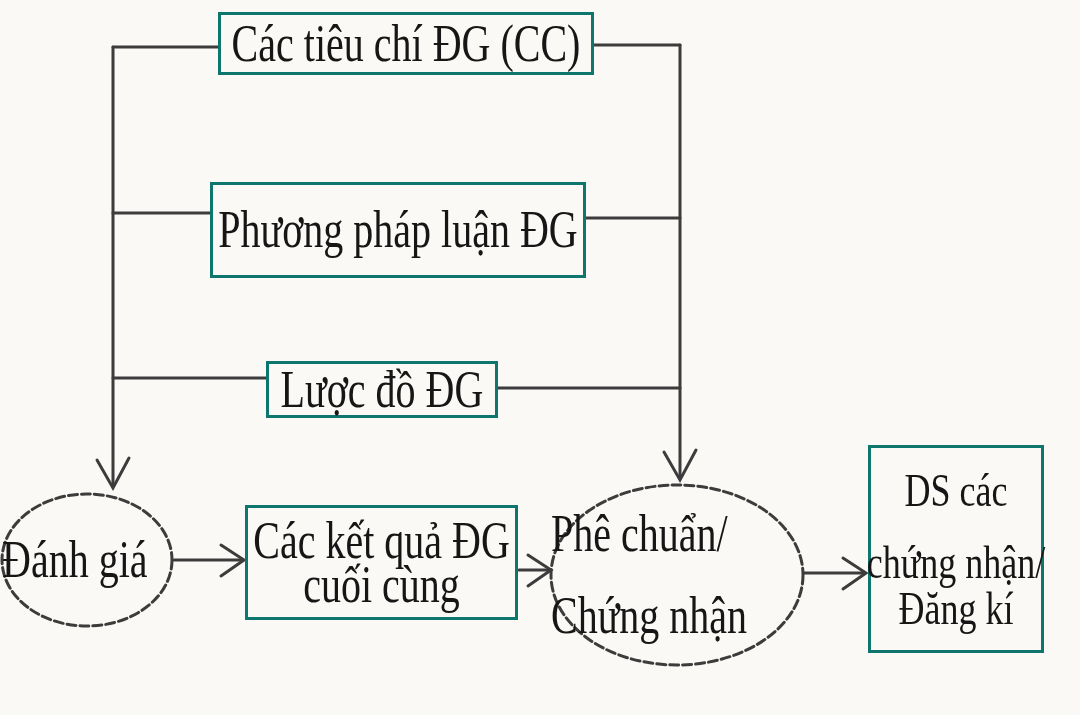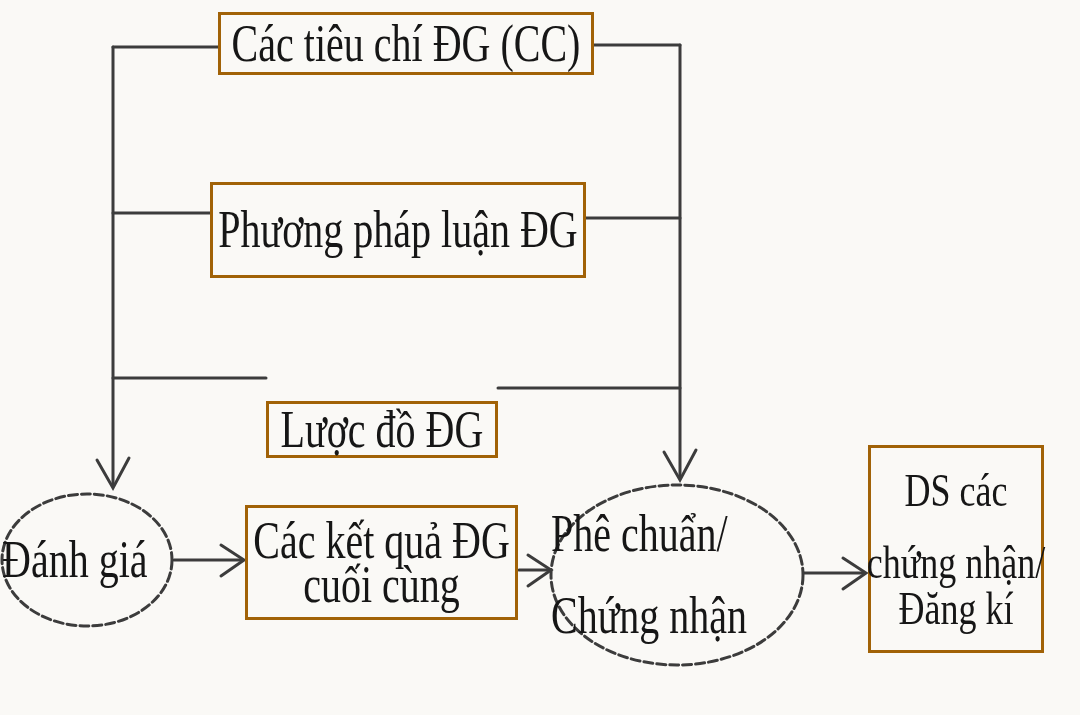--- a/index.html
+++ b/index.html
@@ -16,21 +16,21 @@
     overflow: hidden;
     color: #161616;
   }
   svg.connector-layer {
     position: absolute;
     left: 0; top: 0;
     width: 1080px; height: 715px;
   }
   .node-rect {
     position: absolute;
-    border: 3px solid #a16207;
+    border: 3px solid #0f766e;
     background: #faf9f6;
     display: flex;
     flex-direction: column;
     align-items: center;
     justify-content: center;
     text-align: center;
     box-sizing: border-box;
   }
   .node-label {
     display: inline-block;
@@ -94,21 +94,21 @@
   </svg>
 
   <div class="node-rect" id="node-criteria" style="left:218px; top:12px; width:376px; height:63px;">
     <span class="node-label">Các tiêu chí ĐG (CC)</span>
   </div>
 
   <div class="node-rect" id="node-methodology" style="left:210px; top:182px; width:376px; height:96px;">
     <span class="node-label">Phương pháp luận ĐG</span>
   </div>
 
-  <div class="node-rect" id="node-scheme" style="left:266px; top:361px; width:232px; height:57px;margin-top:40px;">
+  <div class="node-rect" id="node-scheme" style="left:266px; top:361px; width:232px; height:57px;">
     <span class="node-label">Lược đồ ĐG</span>
   </div>
 
   <div class="node-rect two-line" id="node-final-results" style="left:245px; top:505px; width:273px; height:115px;">
     <span class="node-label">Các kết quả ĐG</span>
     <span class="node-label">cuối cùng</span>
   </div>
 
   <div class="node-rect" id="node-registry" style="left:868px; top:445px; width:176px; height:208px;">
     <span class="node-label reg-line1">DS các</span>

